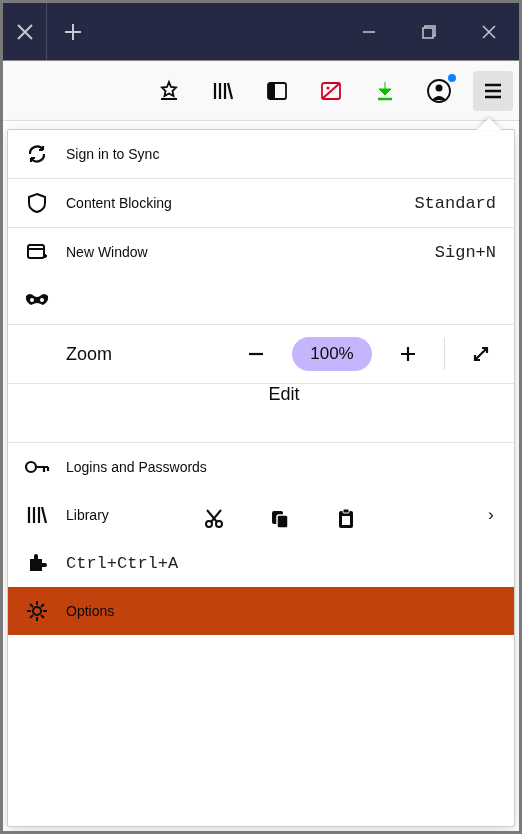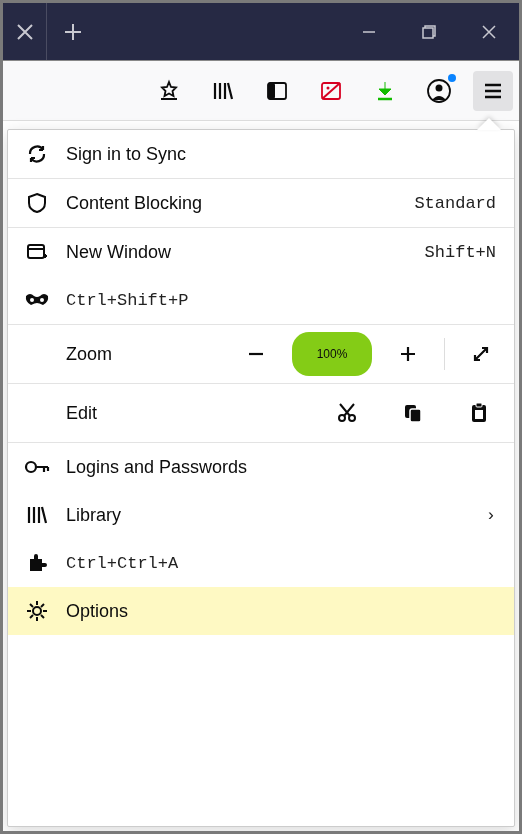--- a/index.html
+++ b/index.html
@@ -10,32 +10,32 @@
   .close-tab { width: 44px; height: 100%; display: flex; align-items: center; justify-content: center; color: #c8c8d0; font-size: 24px; border-right: 1px solid #4a4c62; }
   .new-tab { width: 52px; height: 100%; display: flex; align-items: center; justify-content: center; color: #c8c8d0; font-size: 26px; }
   .titlebar-right { display: flex; align-items: center; height: 100%; }
   .win-btn { width: 60px; height: 100%; display: flex; align-items: center; justify-content: center; color: #c8c8d0; }
   .toolbar { height: 60px; background: #f9f9fa; display: flex; align-items: center; justify-content: flex-end; padding-right: 6px; gap: 14px; border-bottom: 1px solid #ddd; }
   .tool-btn { width: 40px; height: 40px; display: flex; align-items: center; justify-content: center; border-radius: 4px; position: relative; }
   .tool-btn.active { background: #e2e2e4; }
   .menu-pointer { position: absolute; top: 115px; right: 18px; width: 0; height: 0; border-left: 12px solid transparent; border-right: 12px solid transparent; border-bottom: 12px solid #fff; filter: drop-shadow(0 -2px 2px rgba(0,0,0,0.15)); z-index: 2; }
   .menu { position: absolute; left: 4px; right: 4px; top: 126px; bottom: 4px; background: #fff; border: 1px solid #ccc; border-radius: 2px; box-shadow: 0 4px 16px rgba(0,0,0,0.15); overflow: hidden; }
   .menu-item { display: flex; align-items: center; height: 48px; padding: 0 18px 0 14px; cursor: default; }
-  .menu-item.hover { background: #fef9c3; }
+  .menu-item.hover { background: #c2410c; }
   .menu-item .mi-icon { width: 30px; display: flex; align-items: center; justify-content: center; margin-right: 14px; flex-shrink: 0; }
-  .menu-item .mi-label { flex: 1; font-size: 18px; }
+  .menu-item .mi-label { flex: 1; font-size: 14px; }
   .menu-item .mi-right { font-size: 17px; color: #222; font-family: Liberation Mono, monospace; }
   .sep { height: 1px; background: #e3e3e3; margin: 0; }
   .zoom-row { display: flex; align-items: center; height: 58px; padding-left: 58px; padding-right: 14px; gap: 48px; }
   .zoom-label { flex: 0 0 120px; font-size: 18px; }
   .zoom-ctrls { flex: 1; display: flex; align-items: center; justify-content: flex-end; gap: 14px; }
   .zoom-btn { width: 44px; height: 38px; display: flex; align-items: center; justify-content: center; font-size: 24px; }
-  .zoom-val { min-width: 80px; height: 44px; border-radius: 17px; background: #84cc16; display: flex; align-items: center; justify-content: center; font-size: 12px; }
+  .zoom-val { min-width: 80px; height: 34px; border-radius: 17px; background: #c4b5fd; display: flex; align-items: center; justify-content: center; font-size: 17px; }
   .zoom-sep { width: 1px; height: 32px; background: #ddd; }
-  .edit-row { display: flex; align-items: center; height: 58px; padding-left: 58px; padding-right: 12px; }
+  .edit-row { display: flex; align-items: center; height: 58px; padding-left: 58px; padding-right: 12px; flex-direction: column; }
   .edit-label { flex: 0 0 120px; font-size: 18px; }
   .edit-ctrls { flex: 1; display: flex; align-items: center; justify-content: flex-end; gap: 36px; padding-right: 8px; }
   .edit-btn { width: 30px; height: 30px; display: flex; align-items: center; justify-content: center; }
   svg { display: block; }
   .chevron { font-size: 20px; color: #555; }
   .blue-dot { position: absolute; top: 3px; right: 3px; width: 8px; height: 8px; border-radius: 50%; background: #0a84ff; }
 </style>
 </head>
 <body>
 
@@ -149,32 +149,31 @@
 
     <div class="menu-item">
       <span class="mi-icon">
         <svg width="24" height="24" viewBox="0 0 24 24">
             <rect x="3" y="5" width="16" height="13" rx="2" fill="none" stroke="#0c0c0c" stroke-width="2"></rect>
             <path d="M3 9 H19" stroke="#0c0c0c" stroke-width="2"></path>
             <path d="M18 16 H22 M20 14 V18" stroke="#0c0c0c" stroke-width="2"></path>
           </svg>
       </span>
       <span class="mi-label">New Window</span>
-      <span class="mi-right">Shift+N</span>
+      <span class="mi-right">Sign+N</span>
     </div>
 
     <div class="menu-item">
       <span class="mi-icon">
         <svg width="26" height="16" viewBox="0 0 26 16">
             <path d="M2 4 Q6 0 10 4 Q13 6 16 4 Q20 0 24 4 Q25 10 19 13 Q15 11 13 11 Q11 11 7 13 Q1 10 2 4 Z" fill="#0c0c0c"></path>
             <circle cx="8" cy="8" r="2" fill="#fff"></circle>
             <circle cx="18" cy="8" r="2" fill="#fff"></circle>
           </svg>
       </span>
-      <span class="mi-right">Ctrl+Shift+P</span>
     </div>
 
 
     <div class="sep"></div>
 
     <div class="zoom-row">
       <span class="zoom-label">Zoom</span>
       <div class="zoom-ctrls">
         <div class="zoom-btn">
           <svg width="20" height="20" viewBox="0 0 20 20">

